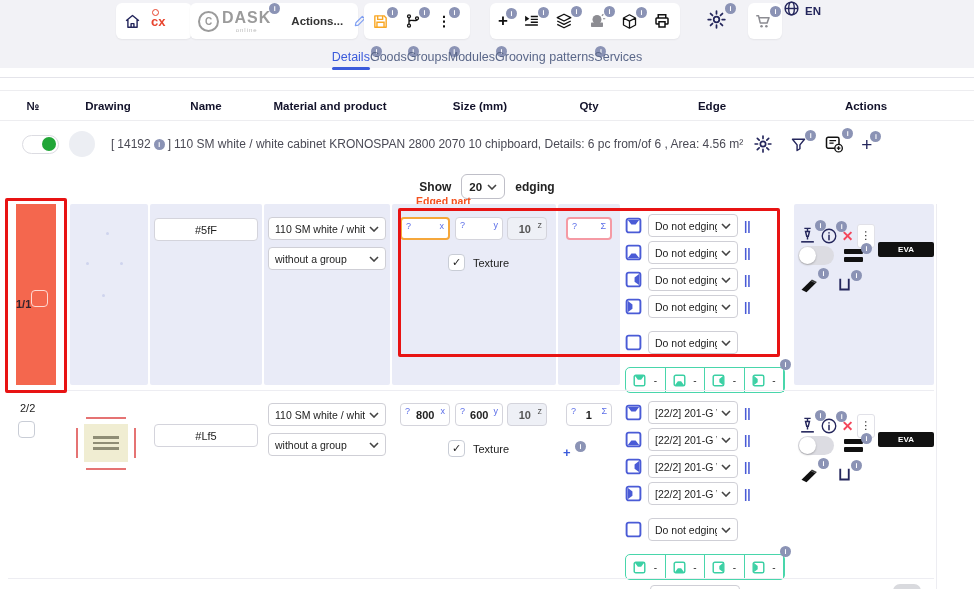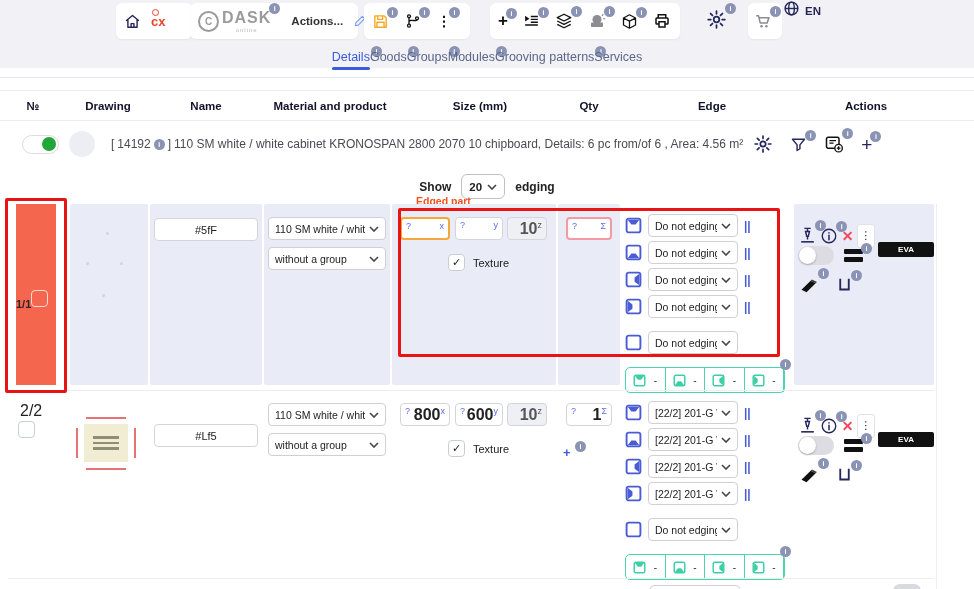--- a/index.html
+++ b/index.html
@@ -70,36 +70,36 @@
   .cellbg { position:absolute; background:#e9ebf7; border-radius:2px; }
   .divider { position:absolute; left:8px; width:926px; height:1px; background:#ededf2; }
   .vline { position:absolute; left:936px; top:126px; width:1px; height:385px; background:#ededf2; }
 
   .numblock { position:absolute; left:16px; top:0; width:40px; height:181px; background:#f4674e;
     display:flex; flex-direction:row; align-items:center; }
   .numblock .nm { margin-top:18px; font-size:11px; color:#33222c; font-weight:bold; }
   .cb { width:17px; height:17px; border-radius:4px; border:1.5px solid #c9cdd6; background:#fff;
     font-size:11px; line-height:15px; text-align:center; color:#222; }
   .numblock .cb { margin-top:8px; background:transparent; border-color:#ffd9d2; }
-  .r2 .nm2 { position:absolute; left:20px; top:7px; font-size:16px; color:#222; }
+  .r2 .nm2 { position:absolute; left:20px; top:7px; font-size:11px; color:#222; }
   .r2 .cb2 { position:absolute; left:18px; top:26px; }
 
   .dot { position:absolute; width:3px; height:3px; border-radius:50%; background:#cfd4ee; }
 
   .tinput { position:absolute; height:23px; background:#fff; border:1px solid #d4d4dc; border-radius:4px;
     font-size:11px; color:#222; display:flex; align-items:center; justify-content:center; }
   .sel { position:absolute; height:23px; background:#fff; border:1px solid #cfcfd6; border-radius:4px;
     display:flex; align-items:center; padding:0 6px; font-size:10.5px; color:#222; }
   .sel .txt { white-space:nowrap; overflow:hidden; flex:1; }
   .chev { margin-left:4px; flex:none; }
 
   .szinput { position:absolute; height:23px; background:#fff; border:1px solid #d4d4dc; border-radius:4px;
     display:flex; align-items:center; padding:0 4px; }
   .szinput .q { font-size:9px; color:#5b6ee8; align-self:flex-start; margin-top:2px; }
-  .szinput .val { flex:1; text-align:right; font-size:16px; font-weight:bold; color:#222; }
+  .szinput .val { flex:1; text-align:center; font-size:11px; font-weight:bold; color:#222; }
   .szinput .ax { font-size:9px; color:#5b6ee8; align-self:flex-start; margin-top:2px; }
   .szinput.focus { border:2px solid #f5a73b; }
   .szinput.qty-hl { border:2px solid #f59aa4; }
   .szinput.dis { background:#eef0f6; }
   .szinput.dis .val, .szinput.dis .ax { color:#555; }
 
   .texture { position:absolute; display:flex; align-items:center; gap:8px; font-size:11px; color:#222; }
 
   .edge-col { position:absolute; left:625px; display:flex; flex-direction:column; }
   .edge-line { display:flex; align-items:center; gap:6px; margin-bottom:4px; height:23px; }

